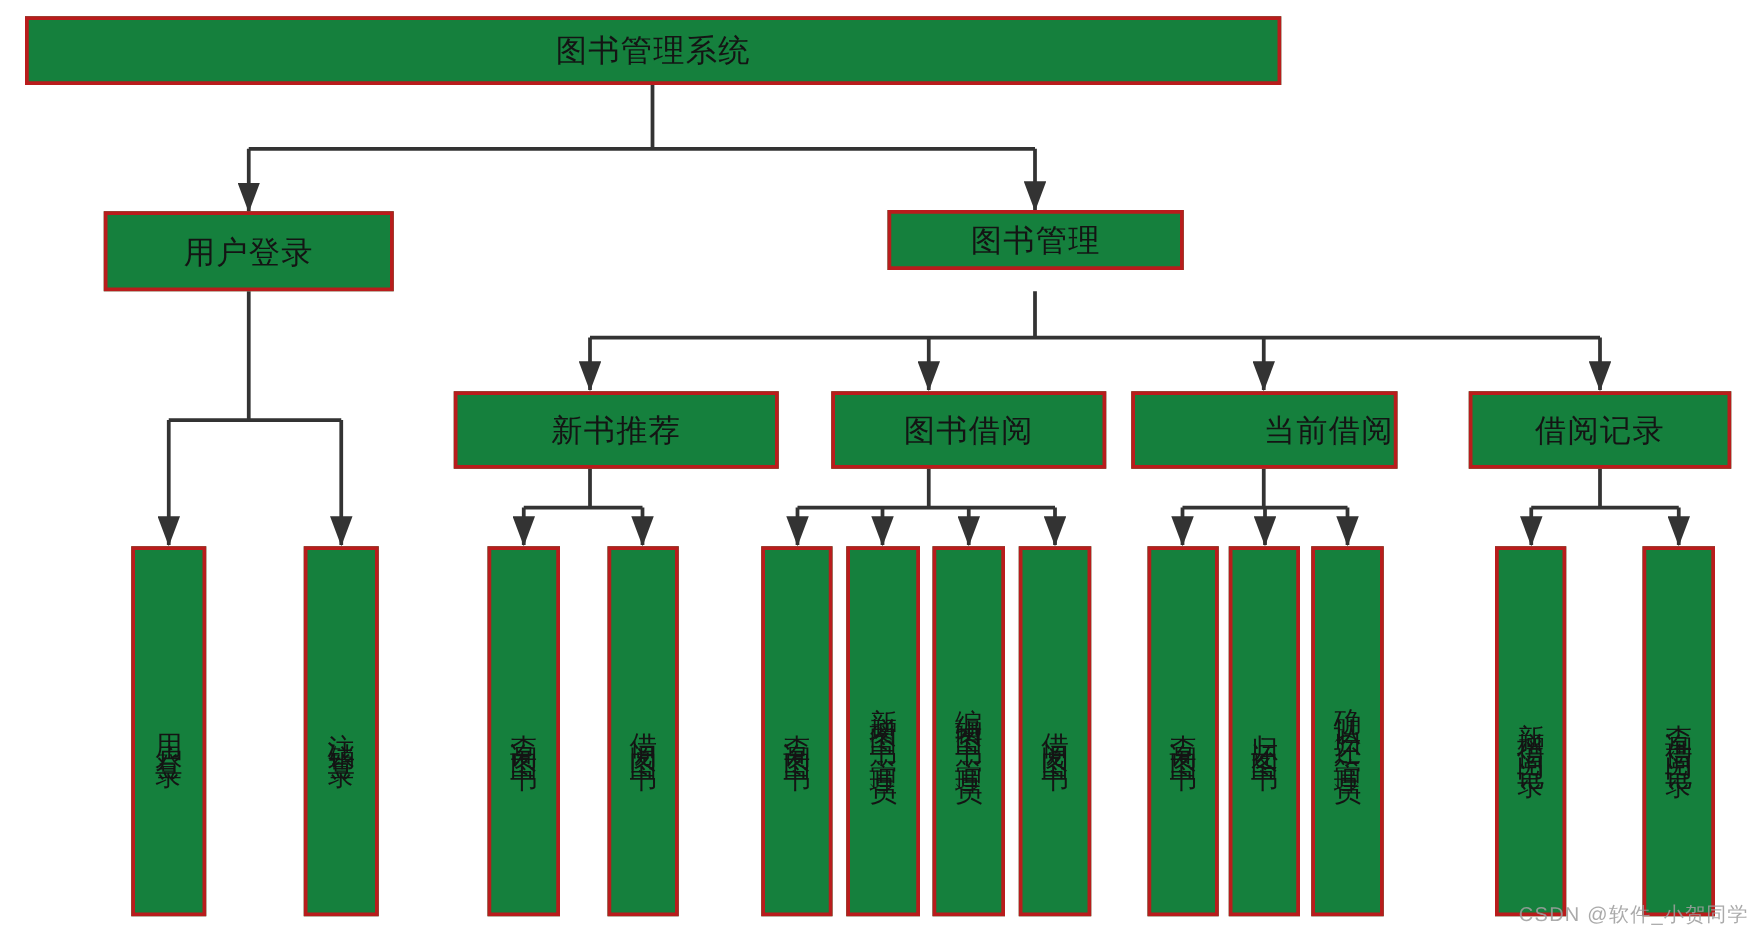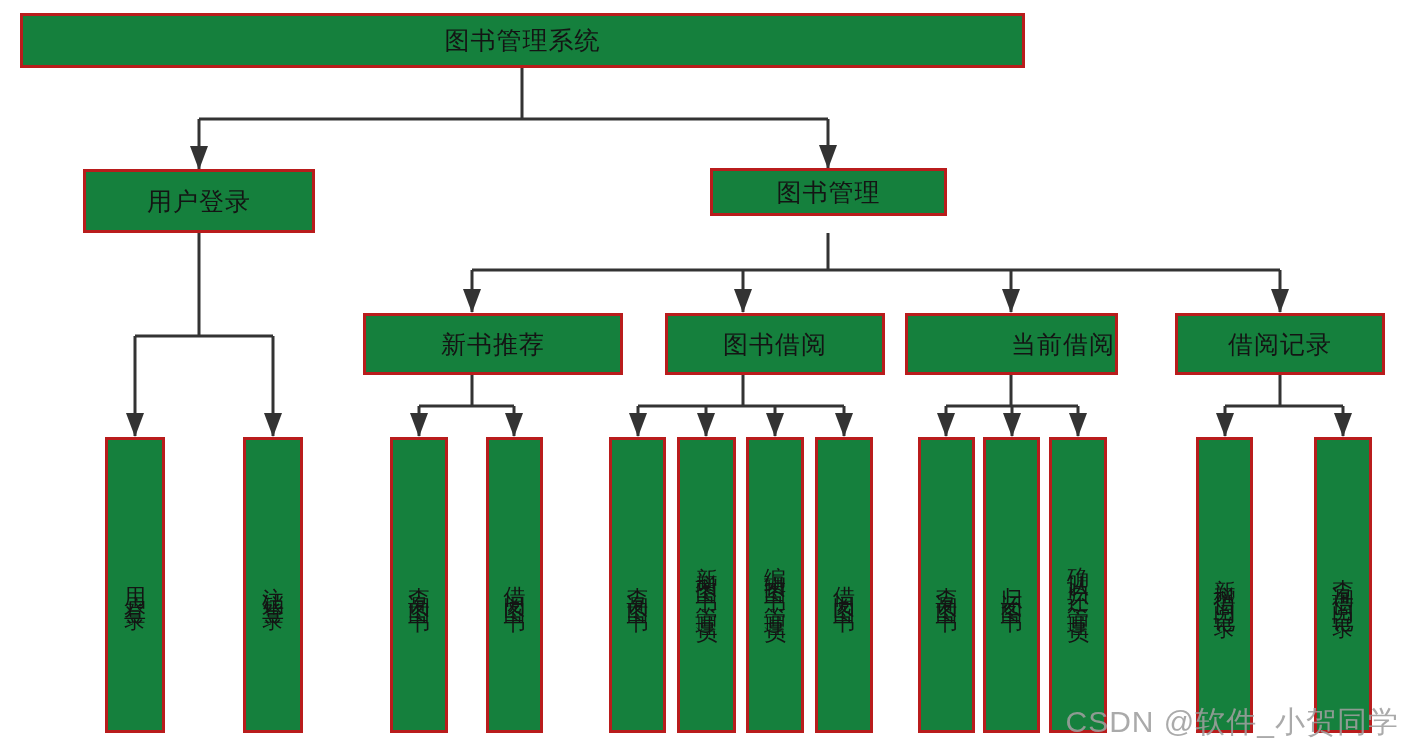--- a/index.html
+++ b/index.html
@@ -40,21 +40,21 @@
     writing-mode: vertical-rl;
     font-size: 22px;
     letter-spacing: 8px;
     line-height: 1;
     white-space: nowrap;
   }
   #watermark {
     position: absolute;
     right: 6px;
     bottom: 4px;
-    font-size: 30px;
+    font-size: 16px;
     color: rgba(158, 158, 158, 0.88);
     letter-spacing: 1px;
     white-space: nowrap;
   }
 </style>
 </head>
 <body>
 
 <div id="canvas">
 

